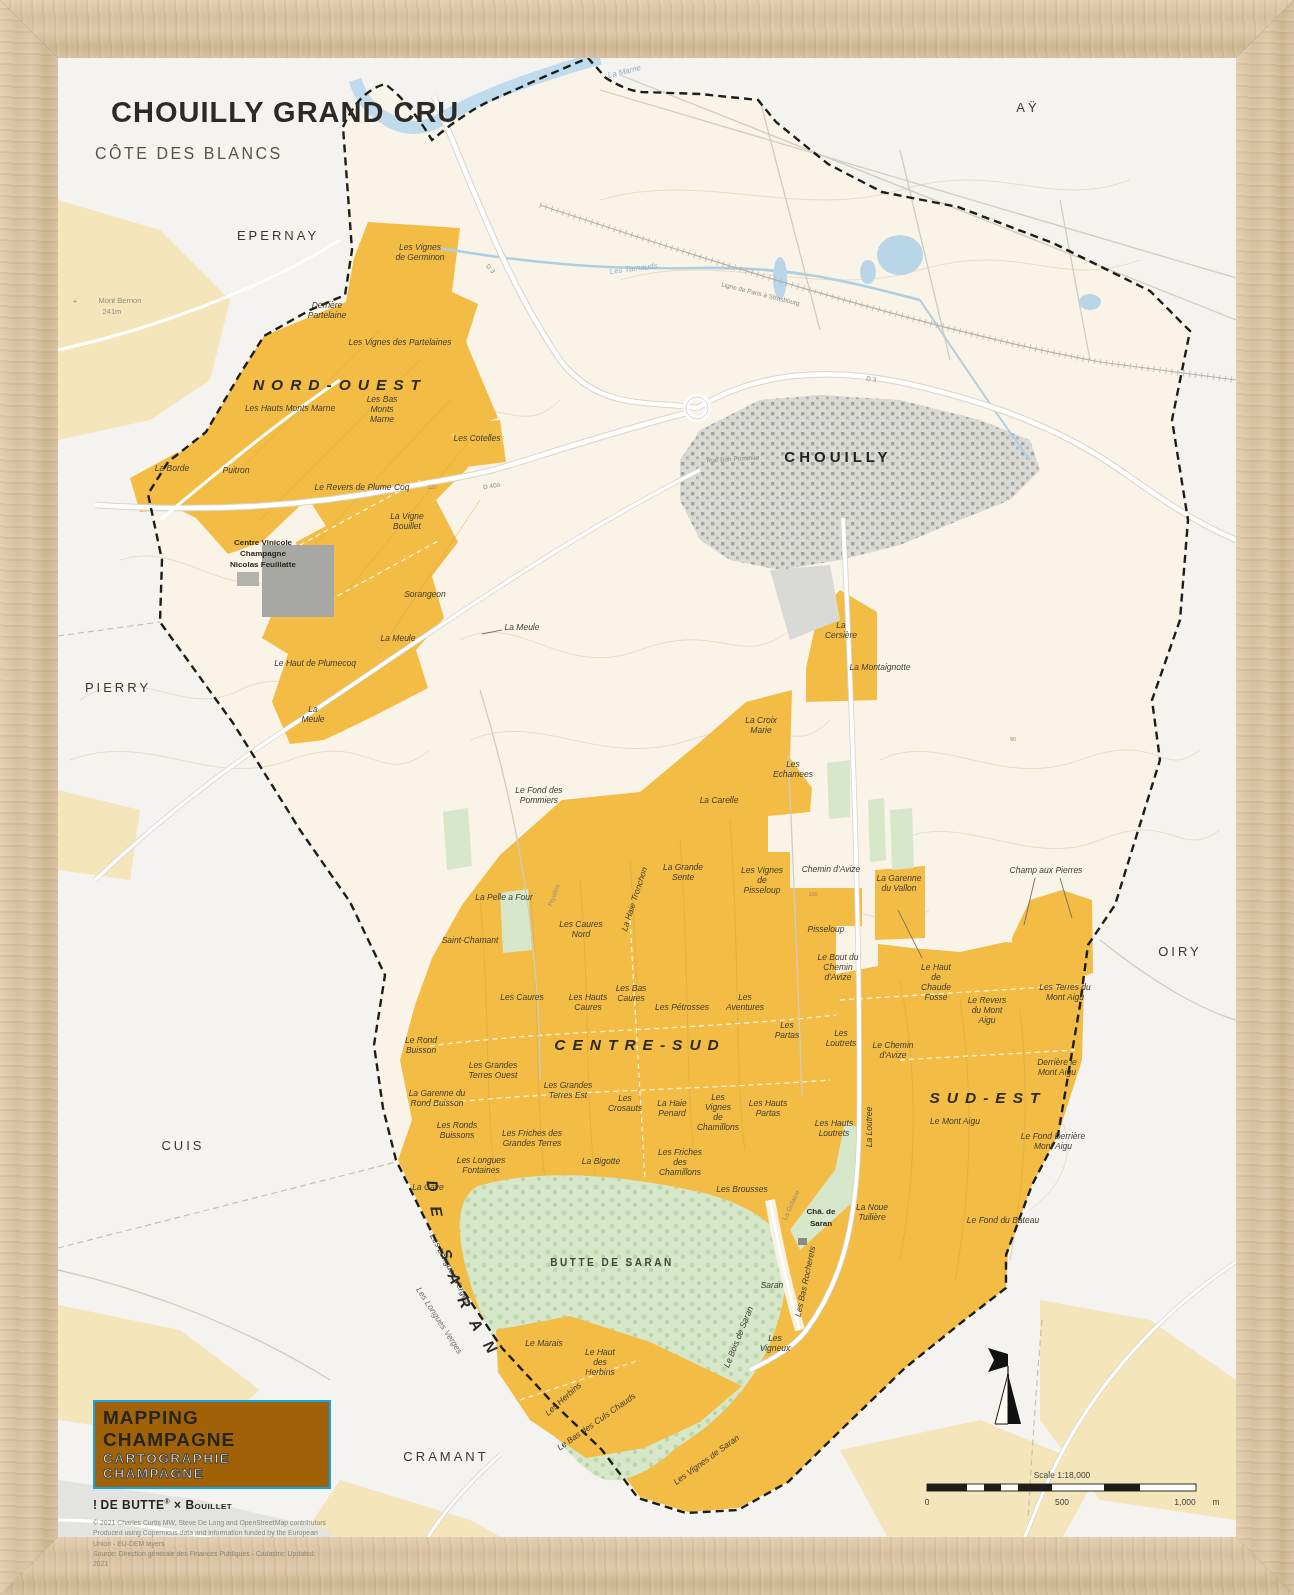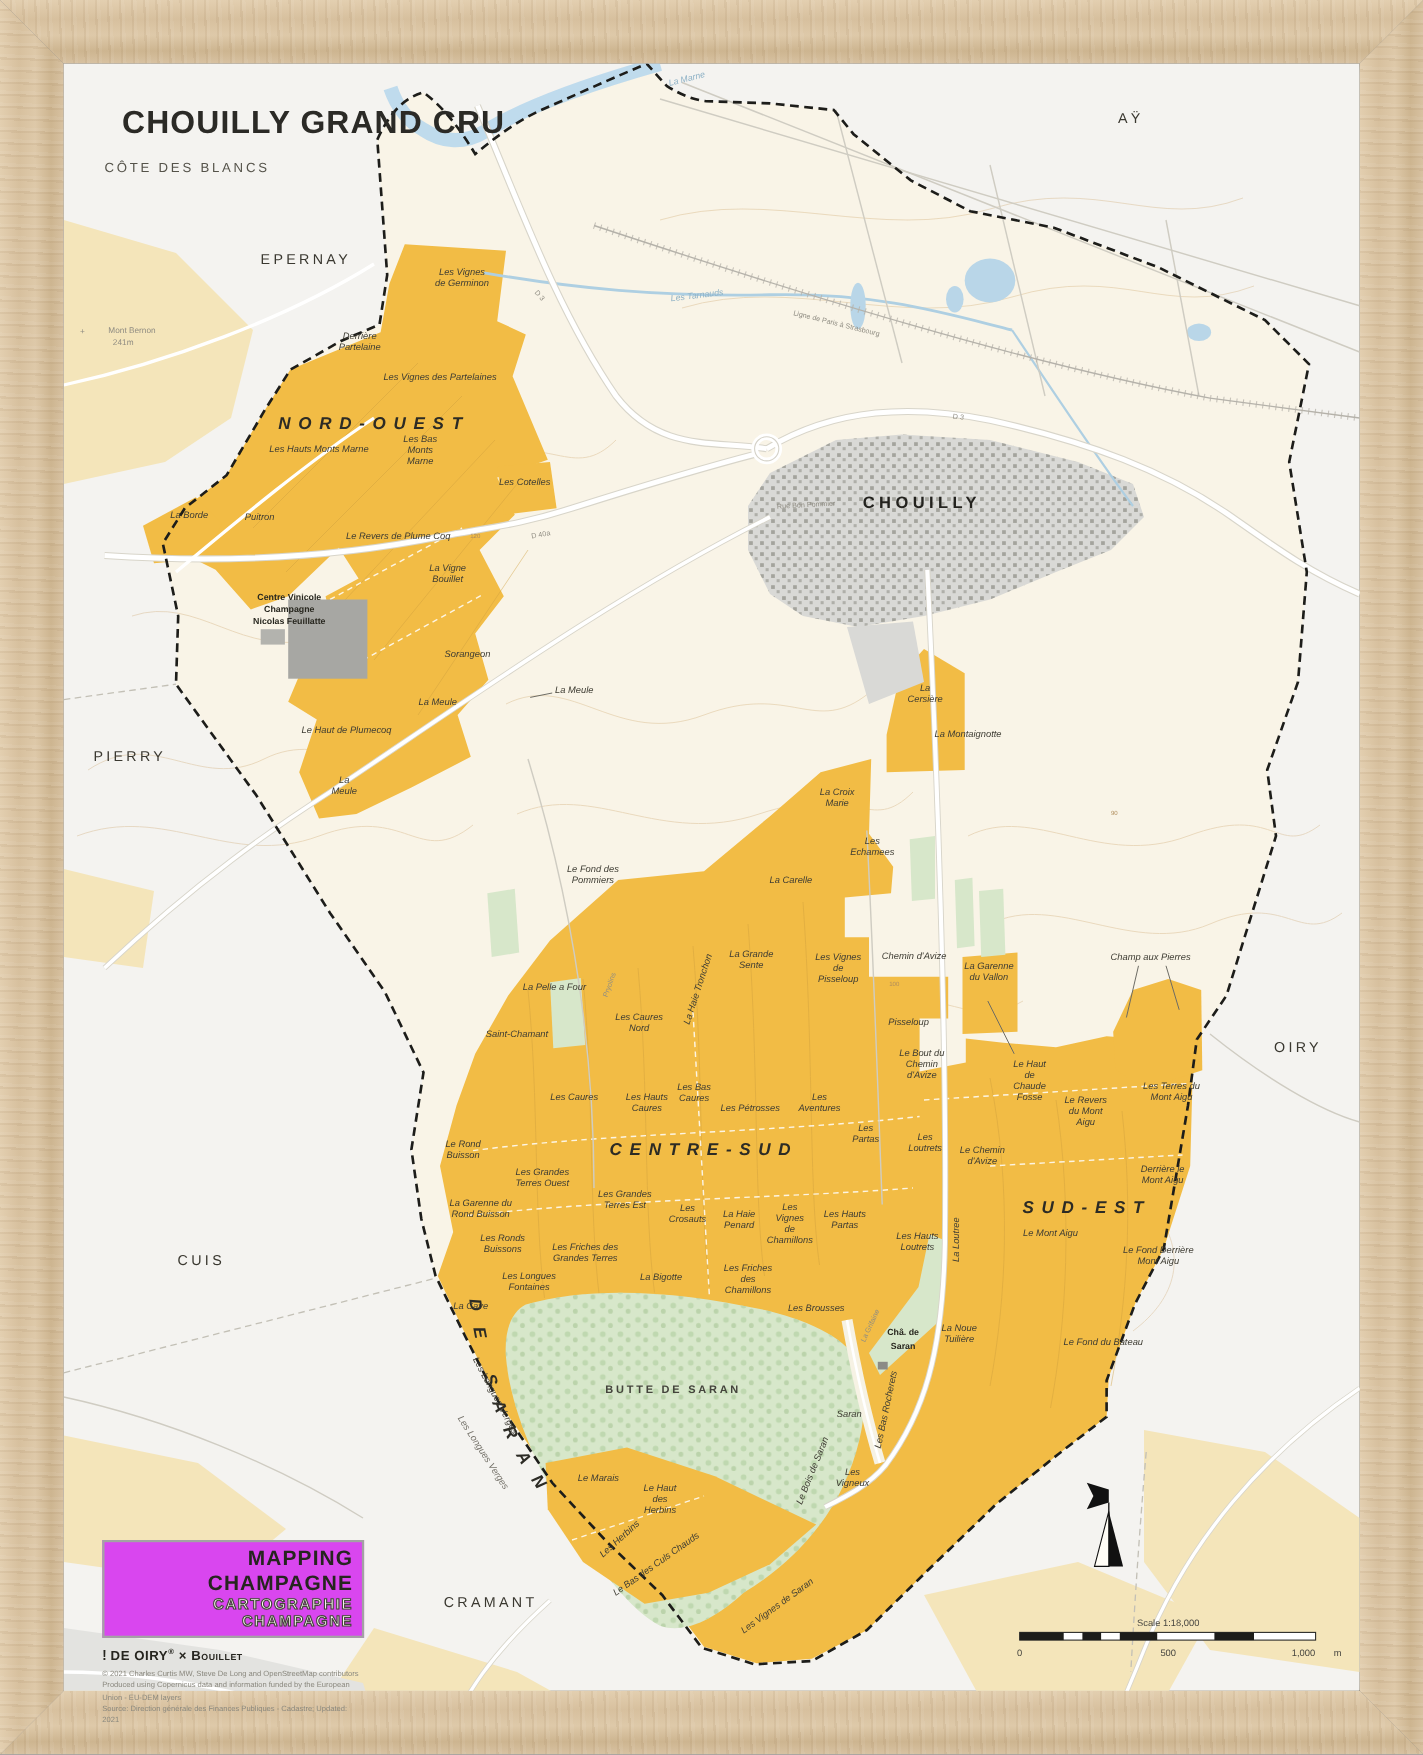--- a/index.html
+++ b/index.html
@@ -30,23 +30,23 @@
   .t-sar{font-style:italic;font-weight:700;font-size:15.5px;letter-spacing:15px;fill:#2c2b25;}
   .t-forest{font-size:10px;letter-spacing:2.5px;font-weight:600;fill:#44443c;}
   .t-road{font-size:6.5px;fill:#8f8c82;}
   .t-water{font-style:italic;font-size:8px;fill:#8fb2c6;}
   .t-cont{font-size:5.5px;fill:#b08d5c;}
   .t-peak{font-size:7.5px;fill:#8f8c82;}
   .t-scale{font-size:8.5px;fill:#474640;}
   
   .ttl{position:absolute;left:37px;top:22px;}
   .ttl h1{margin:16px;font-size:29px;font-weight:700;letter-spacing:1px;color:#2b2a26;}
-  .ttl h2{margin:2px 0 0;font-size:12px;font-weight:400;letter-spacing:2.5px;color:#55534a;}
+  .ttl h2{margin:2px 0 0;font-size:16px;font-weight:400;letter-spacing:2.5px;color:#55534a;}
   .lgd{position:absolute;left:35px;top:1342px;width:238px;}
-  .lgd-box{background:#d946ef;border:2px solid #a3a3a3;padding:5px 8px 6px;text-align:right;}
+  .lgd-box{background:#a16207;border:2px solid #0ea5e9;padding:5px 8px 6px;text-align:left;}
   .lgd-box .l1{font-size:19px;font-weight:800;letter-spacing:1px;color:#26251f;}
   .lgd-box .l2{font-size:13.5px;font-weight:800;letter-spacing:1.5px;color:#fffdf6;
     -webkit-text-stroke:1px #45443c;text-shadow:0 0 1px #45443c;}
   .brand{margin-top:9px;font-size:12px;font-weight:700;color:#26251f;letter-spacing:.5px;}
   .brand .mark{display:inline-block;transform:scaleY(1.1);font-weight:900;margin-right:3px;}
   .brand .reg{font-size:7px;vertical-align:super;}
   .brand .wa{font-variant:small-caps;font-weight:700;letter-spacing:.5px;}
   .credits{margin-top:6px;font-size:6.9px;line-height:1.5;color:#8a887e;}
 </style>
 </head>
@@ -454,21 +454,21 @@
       <h1>CHOUILLY GRAND CRU</h1>
       <h2>CÔTE DES BLANCS</h2>
     </div>
 
     <div class="lgd">
       <div class="lgd-box">
         <div class="l1">MAPPING CHAMPAGNE</div>
         <div class="l2">CARTOGRAPHIE CHAMPAGNE</div>
       </div>
       <div class="brand">
-        <span class="mark">!</span><span>DE OIRY</span><span class="reg">®</span>
+        <span class="mark">!</span><span>DE BUTTE</span><span class="reg">®</span>
         <span>×</span>
         <span class="wa">Bouillet</span>
       </div>
       <div class="credits">
         <div>© 2021 Charles Curtis MW, Steve De Long and OpenStreetMap contributors</div>
         <div>Produced using Copernicus data and information funded by the European Union - EU-DEM layers</div>
         <div>Source: Direction générale des Finances Publiques - Cadastre; Updated: 2021</div>
       </div>
     </div>
   </div>

